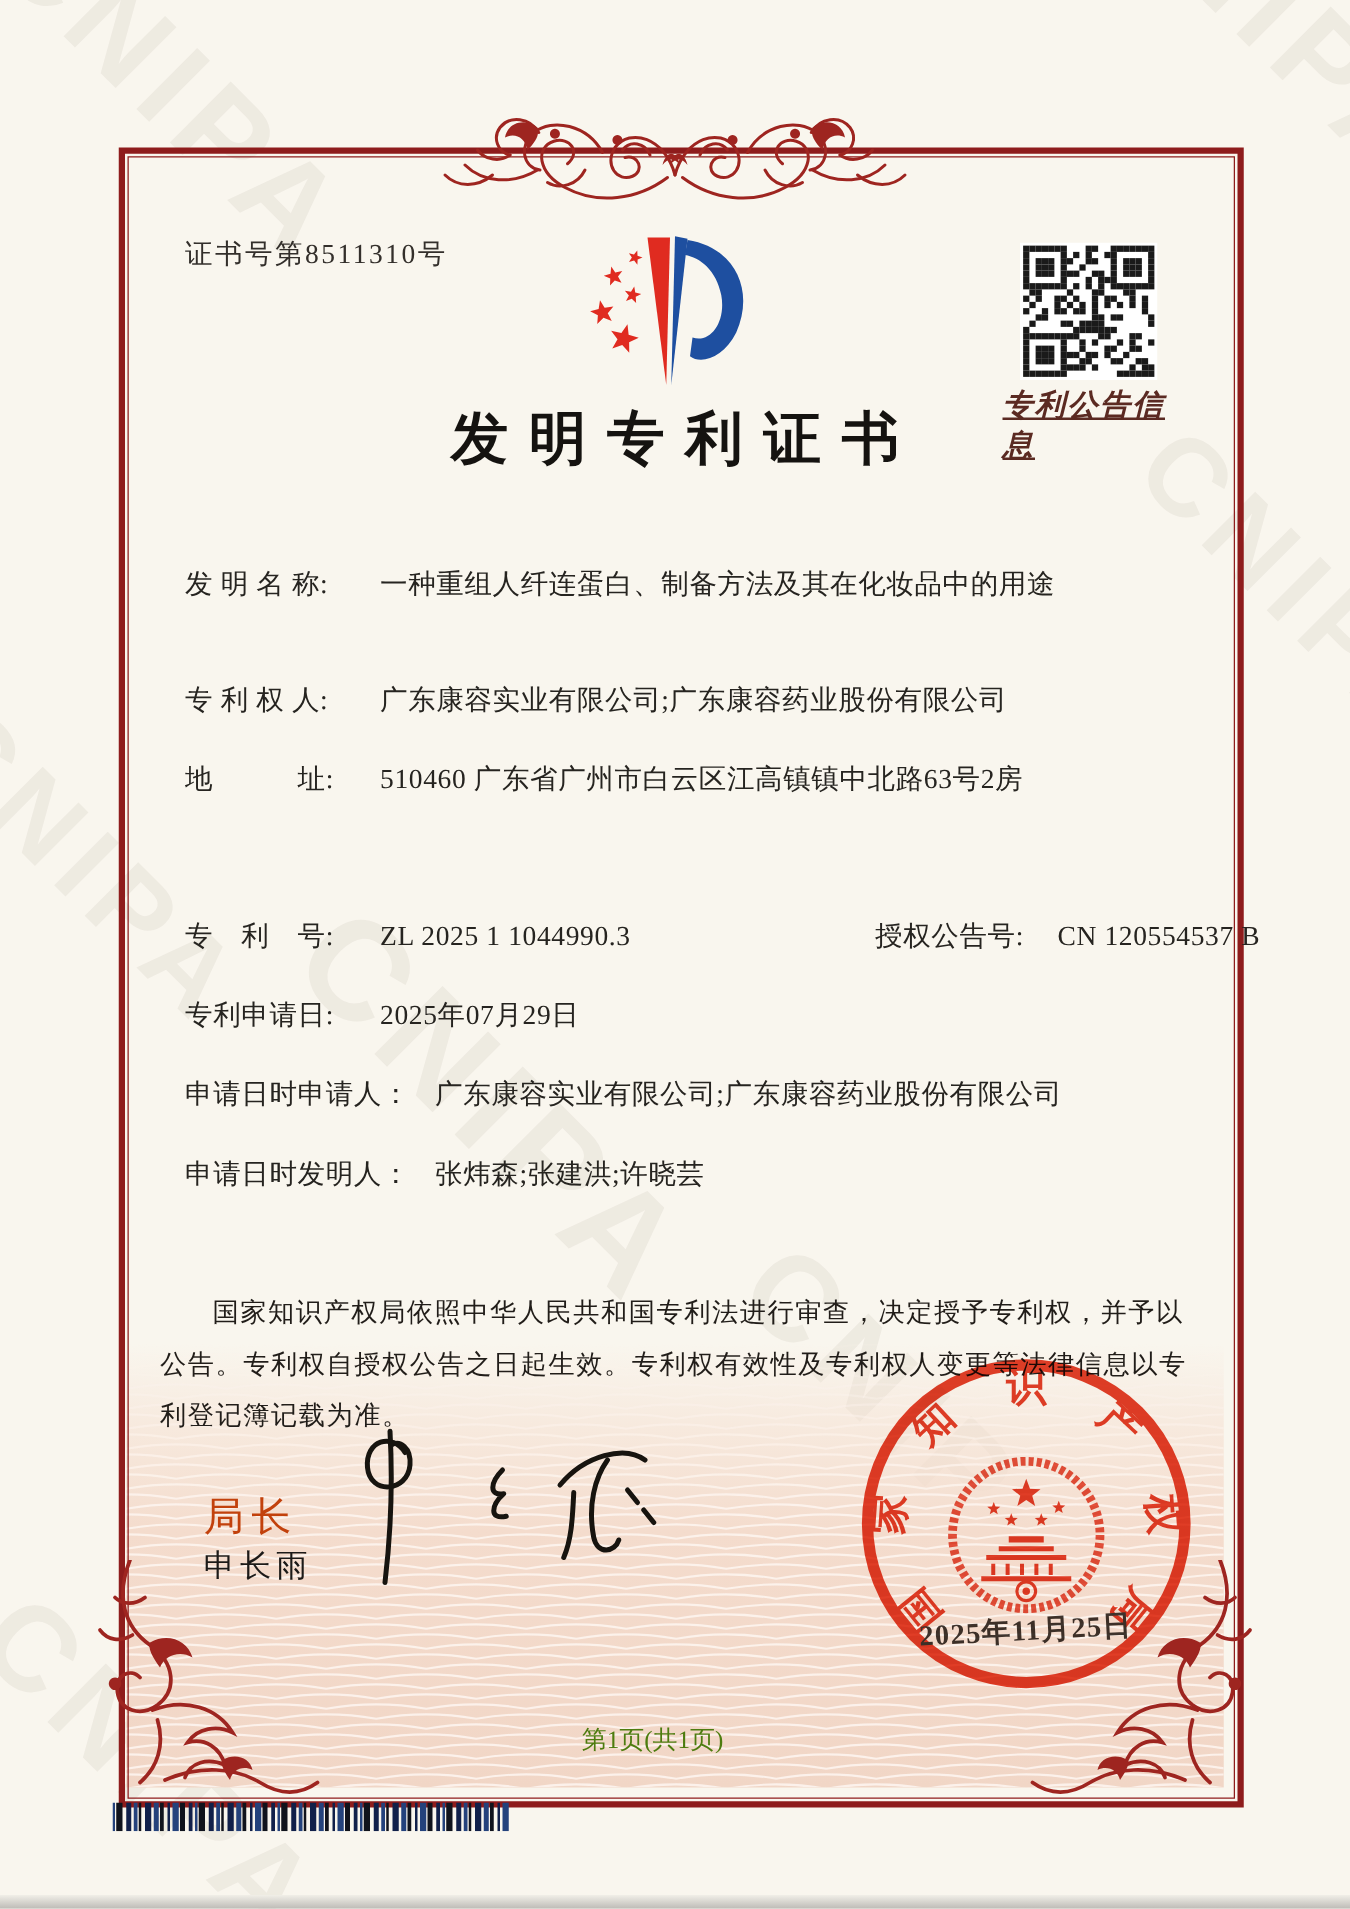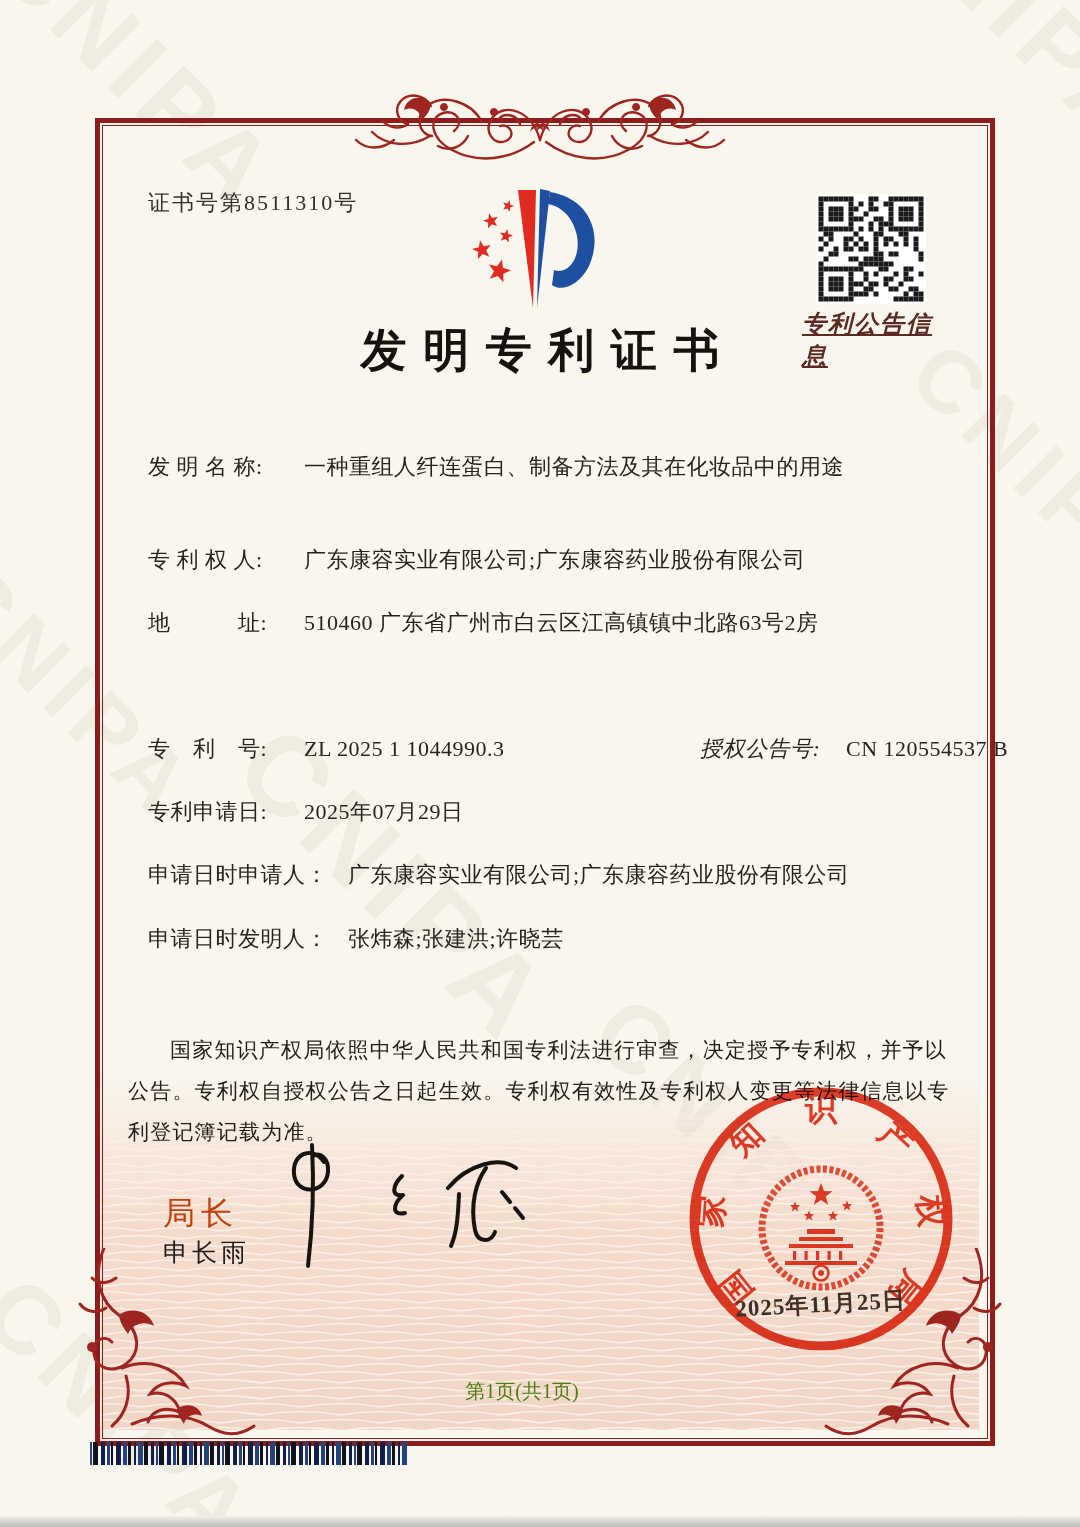--- a/index.html
+++ b/index.html
@@ -15,21 +15,21 @@
   .logo{position:absolute;left:462px;top:186px;z-index:4;}
   .qr-wrap{position:absolute;left:816px;top:194px;z-index:4;}
   .qr-label{position:absolute;left:802px;top:308px;width:140px;text-align:left;font-size:24px;
       font-weight:bold;color:#5b2a22;letter-spacing:2px;z-index:4;font-style:italic;text-decoration:underline;}
   .title{position:absolute;left:95px;top:320px;width:890px;text-align:center;font-size:46px;font-weight:bold;
       color:#151310;letter-spacing:0.36em;text-indent:0.36em;z-index:4;}
   .row{position:absolute;left:148px;width:800px;font-size:22px;color:#262420;letter-spacing:.5px;z-index:4;white-space:nowrap;}
   .flabel{display:inline-block;min-width:150px;}
   .fvalue{display:inline-block;}
   .rcol{position:absolute;left:552px;top:0;}
-  .rcol .flabel{min-width:140px;font-style:italic;}
+  .rcol .flabel{min-width:140px;}
   .longlabel .flabel{min-width:0;margin-right:14px;}
   .statement{position:absolute;left:128px;top:1030px;width:832px;font-size:21px;line-height:41px;
       text-indent:2em;color:#211d19;letter-spacing:1.2px;font-weight:500;z-index:4;}
   .sig-title{position:absolute;left:163px;top:1192px;font-size:32px;color:#c2410c;letter-spacing:6px;z-index:4;
       font-family:"Liberation Sans","DejaVu Sans",sans-serif;}
   .sig-name{position:absolute;left:163px;top:1236px;font-size:25px;color:#1c1a18;letter-spacing:4px;z-index:4;
       font-family:"Liberation Sans","DejaVu Sans",sans-serif;}
   .signature{position:absolute;left:278px;top:1140px;z-index:4;}
   .seal{position:absolute;left:682px;top:1080px;z-index:5;opacity:.97;mix-blend-mode:multiply;}
   .page-info{position:absolute;left:77px;top:1378px;width:890px;text-align:center;font-size:20px;color:#4d7c0f;z-index:4;}

